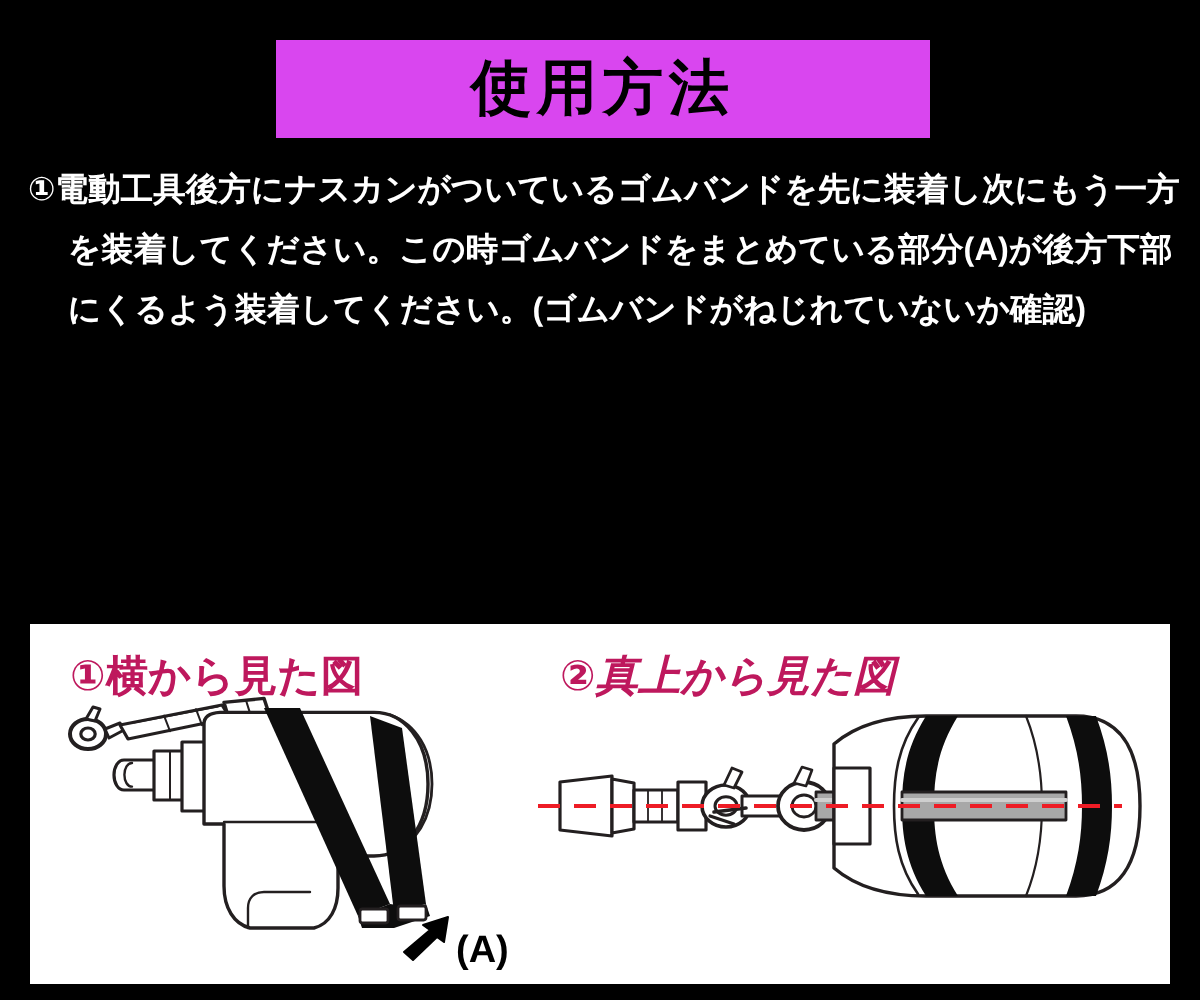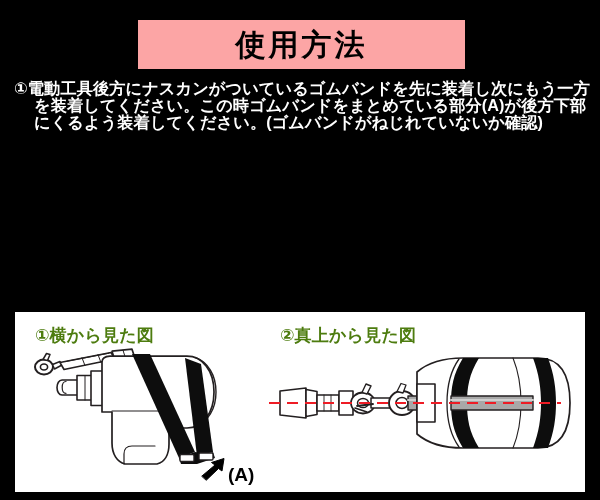--- a/index.html
+++ b/index.html
@@ -22,21 +22,21 @@
     background: #000000;
   }
 
   
   .title-banner {
     position: absolute;
     left: 138px;
     top: 20px;
     width: 327px;
     height: 49px;
-    background: #fca5a5;
+    background: #d946ef;
     display: flex;
     align-items: center;
     justify-content: center;
     box-sizing: border-box;
   }
   .title-text {
     color: #000000;
     font-size: 30px;
     font-weight: bold;
     letter-spacing: 3px;
@@ -48,21 +48,21 @@
   .instructions {
     position: absolute;
     left: 14px;
     top: 80px;
     width: 578px;
   }
   .instr-item {
     color: #ffffff;
     font-size: 16.2px;
     font-weight: bold;
-    line-height: 17px;
+    line-height: 30px;
     letter-spacing: 0.1px;
     padding-left: 20px;
     text-indent: -20px;
     margin: 0 0 0 0;
   }
   .instr-item.gap {
     margin-top: 20px;
   }
 
   
@@ -70,28 +70,28 @@
     position: absolute;
     left: 15px;
     top: 312px;
     width: 570px;
     height: 180px;
     background: #ffffff;
     box-sizing: border-box;
   }
   .fig-label {
     position: absolute;
-    color: #4d7c0f;
-    font-size: 17px;
+    color: #be185d;
+    font-size: 21px;
     font-weight: bold;
     white-space: nowrap;
     letter-spacing: 0.2px;
   }
   .fig-label.left  { left: 20px;  top: 12px; }
-  .fig-label.right { left: 265px; top: 12px; }
+  .fig-label.right { left: 265px; top: 12px; font-style: italic; }
 
   .fig-art {
     position: absolute;
     top: 36px;
   }
   .fig-art.left  { left: 4px;   width: 264px; height: 142px; }
   .fig-art.right { left: 252px; width: 318px; height: 142px; }
 
   svg { display: block; }
 </style>

